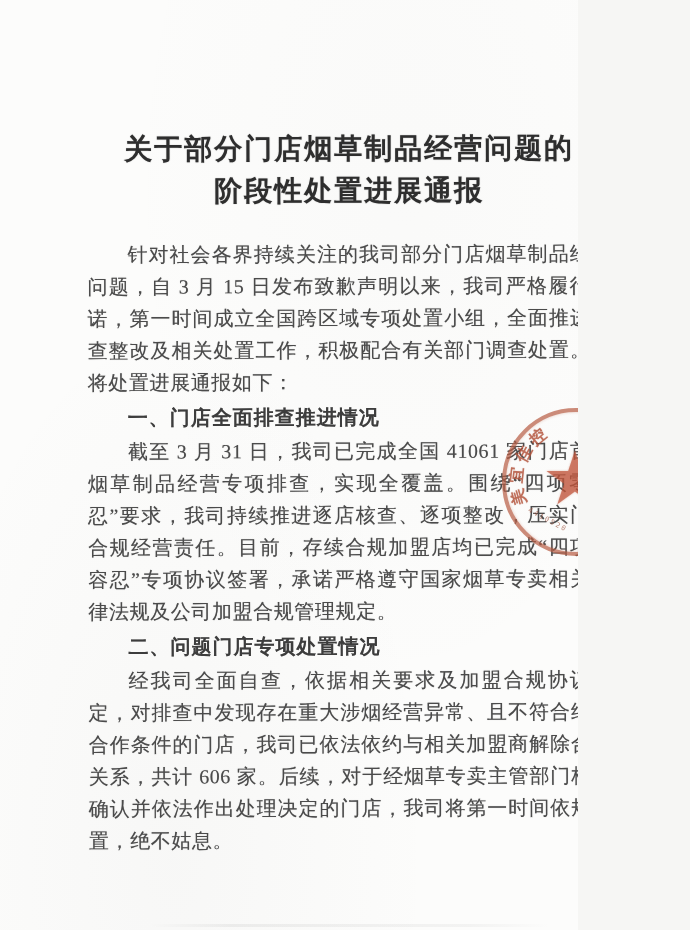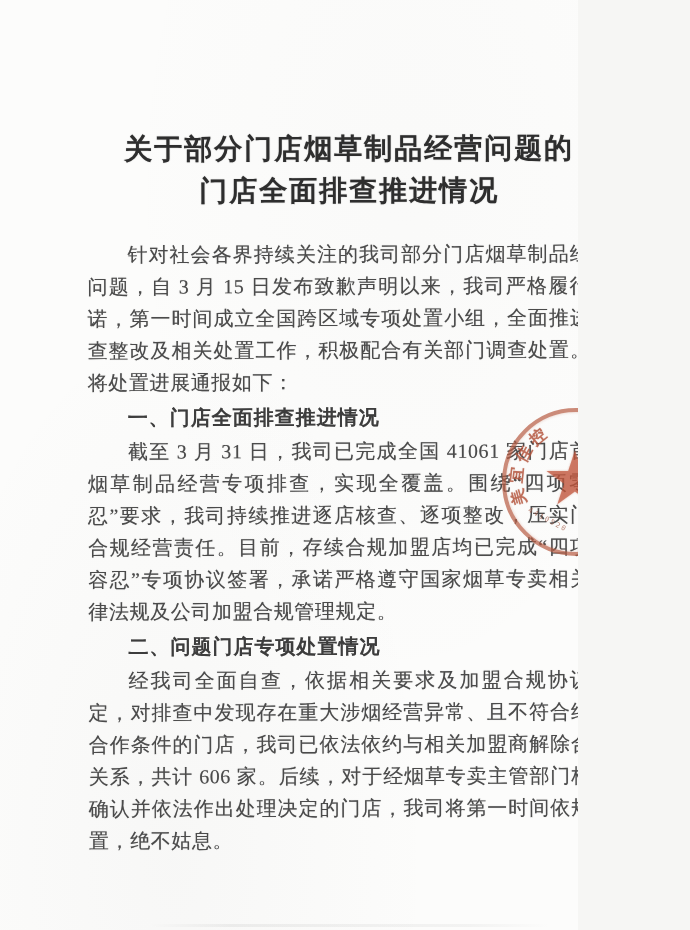--- a/index.html
+++ b/index.html
@@ -104,21 +104,21 @@
     left: 150px; bottom: 3px; width: 400px; height: 3px;
     background: linear-gradient(90deg, transparent, rgba(120,120,120,0.10) 20%, rgba(120,120,120,0.07) 80%, transparent);
   }
 </style>
 </head>
 <body>
 
 <div class="page">
 
   <div class="content">
-    <h1 class="title"><span>关于部分门店烟草制品经营问题的</span><br><span>门店全面排查推进情况</span></h1>
+    <h1 class="title"><span>关于部分门店烟草制品经营问题的</span><br><span>阶段性处置进展通报</span></h1>
 
     <p class="para">针对社会各界持续关注的我司部分门店烟草制品经营问题，自 3 月 15 日发布致歉声明以来，我司严格履行承诺，第一时间成立全国跨区域专项处置小组，全面推进核查整改及相关处置工作，积极配合有关部门调查处置。现将处置进展通报如下：</p>
 
     <h2 class="heading">一、门店全面排查推进情况</h2>
     <p class="para">截至 3 月 31 日，我司已完成全国 41061 家门店首轮烟草制品经营专项排查，实现全覆盖。围绕“四项零容忍”要求，我司持续推进逐店核查、逐项整改，压实门店合规经营责任。目前，存续合规加盟店均已完成“四项零容忍”专项协议签署，承诺严格遵守国家烟草专卖相关法律法规及公司加盟合规管理规定。</p>
 
     <h2 class="heading">二、问题门店专项处置情况</h2>
     <p class="para">经我司全面自查，依据相关要求及加盟合规协议约定，对排查中发现存在重大涉烟经营异常、且不符合继续合作条件的门店，我司已依法依约与相关加盟商解除合作关系，共计 606 家。后续，对于经烟草专卖主管部门核实确认并依法作出处理决定的门店，我司将第一时间依规处置，绝不姑息。</p>
   </div>
 

